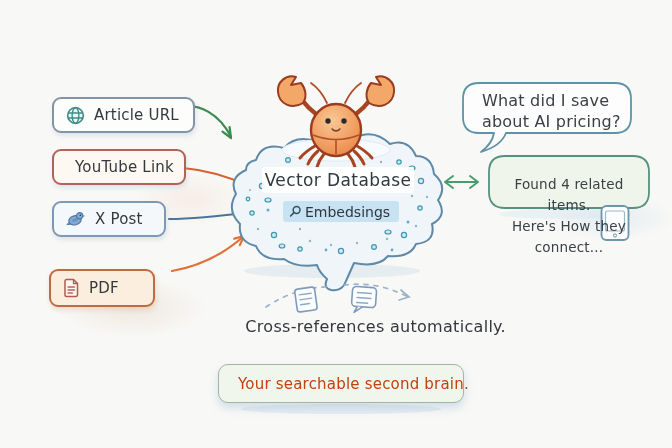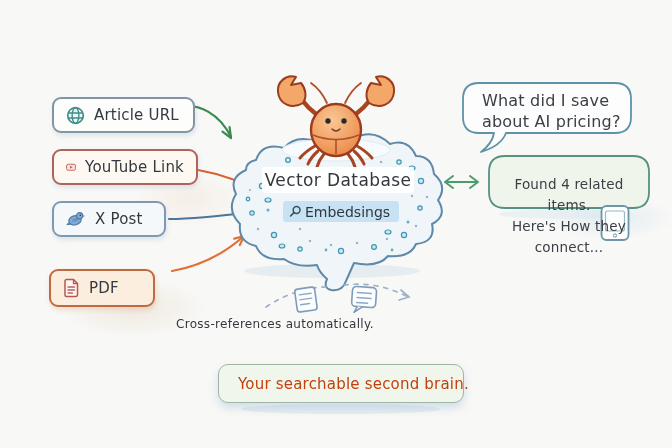--- a/index.html
+++ b/index.html
@@ -21,21 +21,21 @@
     background:radial-gradient(ellipse at center, rgba(150,190,220,.22), rgba(150,190,220,0) 70%);}
   
   .card{
     position:absolute; display:flex; align-items:center; gap:9px;
     padding:0 12px; border-radius:9px; box-sizing:border-box;
     background:#fdfdfc; border:2px solid #8295a7;
     box-shadow:1px 3px 4px rgba(150,175,200,.25);
   }
   .card .lbl{font-size:15px; letter-spacing:.2px; color:#34393f; white-space:nowrap;}
   .card-article{left:52px; top:97px; width:143px; height:36px;}
-  .card-youtube{left:52px; top:149px; width:146px; height:36px; border-color:#b2625a; background:#fdf8f1;}
+  .card-youtube{left:52px; top:149px; width:134px; height:36px; border-color:#b2625a; background:#fdf8f1;}
   .card-xpost{left:52px; top:201px; width:114px; height:36px; border-color:#8099b3; background:#f4f8fb;}
   .card-pdf{left:49px; top:269px; width:106px; height:38px; border-color:#c06a45; background:#fbeede;
     box-shadow:1px 3px 5px rgba(215,160,110,.30);}
   
   .vdb-label{
     left:262px; top:167px; width:152px; height:26px;
     background:rgba(255,255,255,.93); border-radius:3px;
     display:flex; align-items:center; justify-content:center;
     font-size:17px; letter-spacing:.4px; color:#33383d;
   }
@@ -43,22 +43,22 @@
     left:283px; top:201px; height:21px; padding:0 9px 0 6px;
     background:#c7e2f2; border-radius:3px;
     display:flex; align-items:center; gap:3px;
     font-size:14px; color:#2f3840;
   }
   
   .q-text{left:482px; top:90px; width:140px; font-size:16px; line-height:21px; color:#3b4046; letter-spacing:.2px;}
   .a-text{left:493px; top:162px; width:152px; font-size:13.5px; line-height:21px; color:#3b4046; text-align:center; letter-spacing:.2px;margin-top:12px;}
   
   .crossref-caption{
-    left:176px; top:317px; width:330px; text-align:left;
-    font-size:12px; letter-spacing:.3px; color:#34383e;
+    left:176px; top:317px; width:330px; text-align:right;
+    font-size:16px; letter-spacing:.3px; color:#34383e;
   }
   
   .badge{
     left:218px; top:364px; width:246px; height:39px; box-sizing:border-box;
     background:#f0f6ec; border:1.5px solid #9fb5a5; border-radius:10px;
     display:flex; align-items:center; gap:9px; padding:0 10px;
     box-shadow:0 5px 8px rgba(140,175,205,.35);
   }
   .badge .lbl{font-size:15px; letter-spacing:.2px; color:#c2410c; white-space:nowrap;}
 </style>

